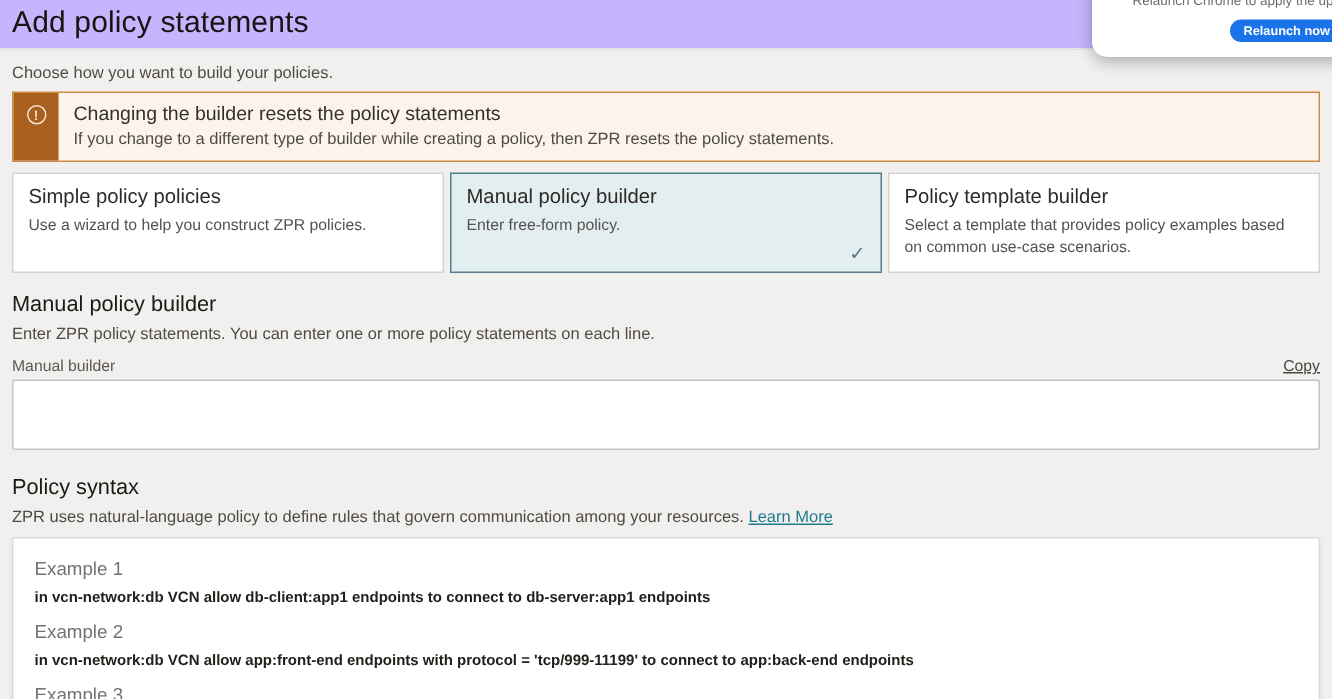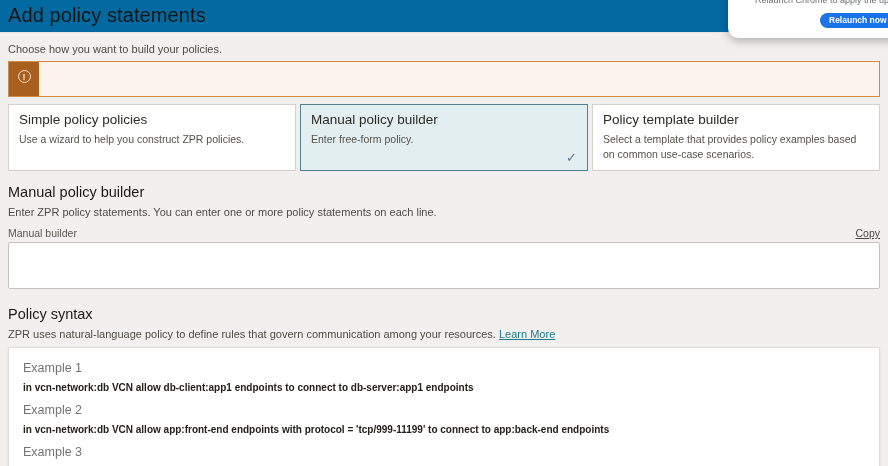--- a/index.html
+++ b/index.html
@@ -5,21 +5,21 @@
   * { box-sizing: border-box; }
   html, body { margin: 0; padding: 0; }
   body {
     width: 888px; height: 466px;
     position: relative; overflow: hidden;
     background: #f1f0ee;
     font-family: "Liberation Sans", sans-serif;
     color: #3a3631;
   }
   
-  .page-header { background: #0369a1; border-bottom: 1px solid #e7e5e1; padding: 4px 8px 5px; }
+  .page-header { background: #c4b5fd; border-bottom: 1px solid #e7e5e1; padding: 4px 8px 5px; }
   .page-title { font-size: 20px; font-weight: normal; color: #161513; margin: 0; letter-spacing: 0.1px; }
 
   .intro-text { font-size: 11px; color: #4f4b46; margin: 10px 8px 0; }
 
   
   .warning-banner { display: flex; margin: 6px 8px 0; border: 1px solid #cf8a45; background: #fcf4ec; min-height: 36px; }
   .warning-icon-block { width: 30px; flex: 0 0 30px; background: #a9601f; display: flex; align-items: flex-start; justify-content: center; padding-top: 8px; }
   .alert-circle { width: 13px; height: 13px; border: 1.5px solid #f3e3d2; border-radius: 50%; color: #f3e3d2; font-size: 9px; font-weight: bold; line-height: 12px; text-align: center; }
   .warning-body { padding: 6px 10px 8px; }
   .warning-title { font-size: 13px; color: #33302c; margin: 0 0 4px; }
@@ -76,20 +76,24 @@
 <div class="page-header">
   <h1 class="page-title">Add policy statements</h1>
 </div>
 
 <div class="intro-text">Choose how you want to build your policies.</div>
 
 <div class="warning-banner">
   <div class="warning-icon-block">
     <span class="alert-circle">!</span>
   </div>
+  <div class="warning-body">
+    <p class="warning-title">Changing the builder resets the policy statements</p>
+    <p class="warning-desc">If you change to a different type of builder while creating a policy, then ZPR resets the policy statements.</p>
+  </div>
 </div>
 
 <div class="cards-row">
   <div class="builder-card">
     <p class="card-title">Simple policy policies</p>
     <p class="card-desc">Use a wizard to help you construct ZPR policies.</p>
   </div>
   <div class="builder-card selected">
     <p class="card-title">Manual policy builder</p>
     <p class="card-desc">Enter free-form policy.</p>

